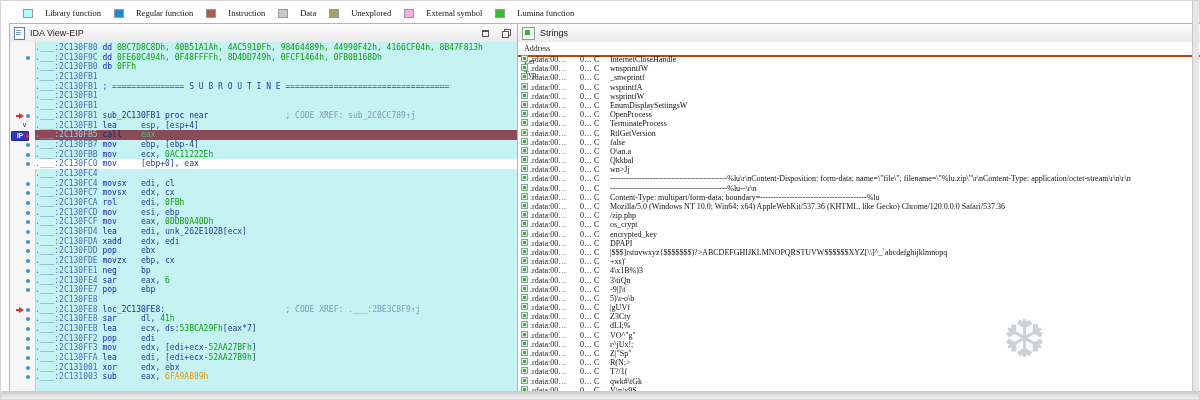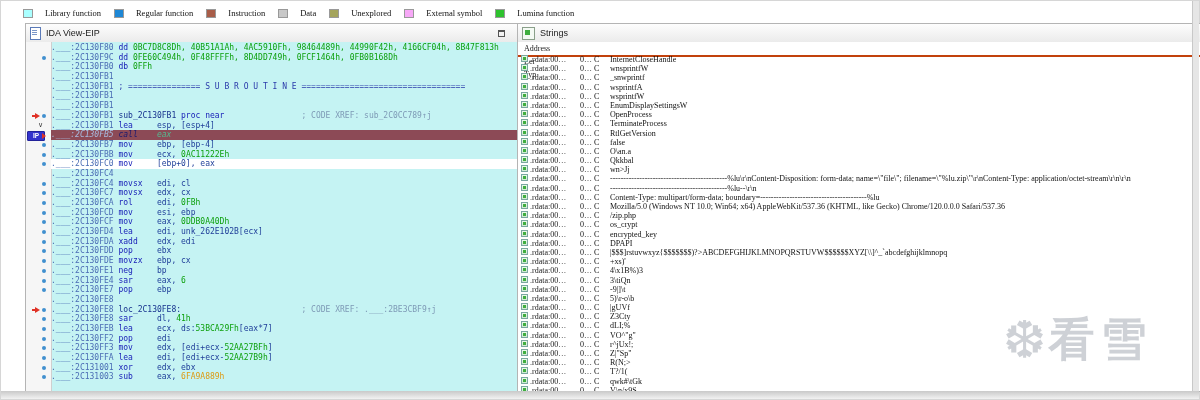--- a/index.html
+++ b/index.html
@@ -8,21 +8,21 @@
   .app { position:absolute; inset:0; border:1px solid #d6d6d6; background:#fff; box-sizing:border-box; }
 
   
   .legend { position:absolute; left:22px; top:5px; height:14px; display:flex; gap:13px; align-items:center;
             font:8.5px "Liberation Serif",serif; color:#111; white-space:nowrap; }
   .lg-item { display:flex; gap:12px; align-items:center; }
   .lg-swatch { width:10px; height:9px; border:1px solid #999; box-sizing:border-box; }
 
   
   .panel { position:absolute; top:22px; background:#fff; border:1px solid #b4b4b4; box-sizing:border-box; }
-  .panel.left  { left:24px;   width:533px; height:369px; }
+  .panel.left  { left:8px;   width:533px; height:369px; }
   .panel.right { left:516px; width:702px; height:369px; }
   .titlebar { height:18px; background:linear-gradient(#fdfdfd,#ebebeb); border-bottom:1px solid #c6c6c6;
               display:flex; align-items:center; padding:0 4px; gap:5px; font:9px "Liberation Sans",sans-serif; color:#222; }
   .doc-icon { width:9px; height:11px; background:#fff; border:1px solid #5a7ab8; position:relative; flex:none; }
   .doc-icon::before { content:''; position:absolute; left:1px; top:2px; width:5px; height:1px; background:#7a96c8;
                       box-shadow:0 2px 0 #7a96c8, 0 4px 0 #7a96c8; }
   .str-icon { width:11px; height:11px; border:1px solid #8aa08a; background:#f4faf4; position:relative; flex:none; }
   .str-icon::before { content:''; position:absolute; left:2px; top:2px; width:5px; height:5px; background:#3fae3f; }
   .wbtns { margin-left:auto; display:flex; gap:8px; align-items:center; padding-right:3px; }
   .wbtn { width:13px; height:11px; display:flex; align-items:center; justify-content:center; color:#555;
@@ -32,21 +32,21 @@
   .float-glyph::before { content:''; position:absolute; right:0; top:0; width:5px; height:5px; border:1px solid #555; background:#fff; }
   .float-glyph::after  { content:''; position:absolute; left:0; bottom:0; width:5px; height:5px; border:1px solid #555; background:#fff; }
 
   
   .code-wrap { position:absolute; top:18px; left:0; right:0; bottom:0; background:#c5f3f3; overflow:hidden; }
   .gutter-bg { position:absolute; left:0; top:0; bottom:0; width:25px; background:#f6f6f6; border-right:1px solid #cfcfcf; }
   #code-lines { position:absolute; left:0; top:1px; right:13px; }
   .cline { display:flex; height:9.7px; line-height:9.7px; font:8px "DejaVu Sans Mono",monospace; white-space:pre; }
   .gut { width:25px; flex:none; position:relative; }
   .body { flex:1; min-width:0; overflow:hidden; }
-  .body.eip { background:#8c4a56;font-style:italic; }
+  .body.eip { background:#8c4a56; }
   .body.sel { background:#ffffff; }
   .t-addr{color:#4a6cb4} .t-mn{color:#1a22b8} .t-op{color:#21409a} .t-num{color:#0da00d}
   .t-onum{color:#dd9a12} .t-cmt{color:#7e9ab6} .t-lbl{color:#16328e} .t-kw{color:#1a22b8} .t-ban{color:#2a3aaa}
   .eip .t-addr{color:#a8bce0} .eip .t-num{color:#56b890} .eip .t-mn{color:#1a1a70}
   .gdot { position:absolute; left:16px; top:3px; width:4px; height:4px; border-radius:2px; background:#4190cf; }
   .garr { position:absolute; left:9px; top:2.2px; width:0; height:0; border:3px solid transparent; border-left:5px solid #e03226; }
   .garr::before { content:''; position:absolute; left:-8px; top:-1px; width:5px; height:2px; background:#e03226; }
   .gchev { position:absolute; left:12px; top:0; color:#3a3a3a; font:7px "DejaVu Sans",sans-serif; line-height:9.7px; }
   .gip { position:absolute; left:1px; top:0.5px; width:16px; height:8.5px; background:#3333cc; border:1px solid #222299;
          border-radius:1px; color:#fff; font:bold 6.5px "Liberation Sans",sans-serif; text-align:center; line-height:8.5px; }
@@ -527,18 +527,17 @@
             <span class="s-len">0…</span>
             <span class="s-typ">C</span>
             <span class="s-str">V\n/x9S</span>
           </div>
         </div>
     </div>
   </div>
 
   <div class="wm">
     <span class="wm-flake">❆</span>
-    <span class="wm-text">看雪</span>
   </div>
 
   <div class="frame-right"></div>
   <div class="frame-bottom"></div>
 </div>
 
 </body></html>

